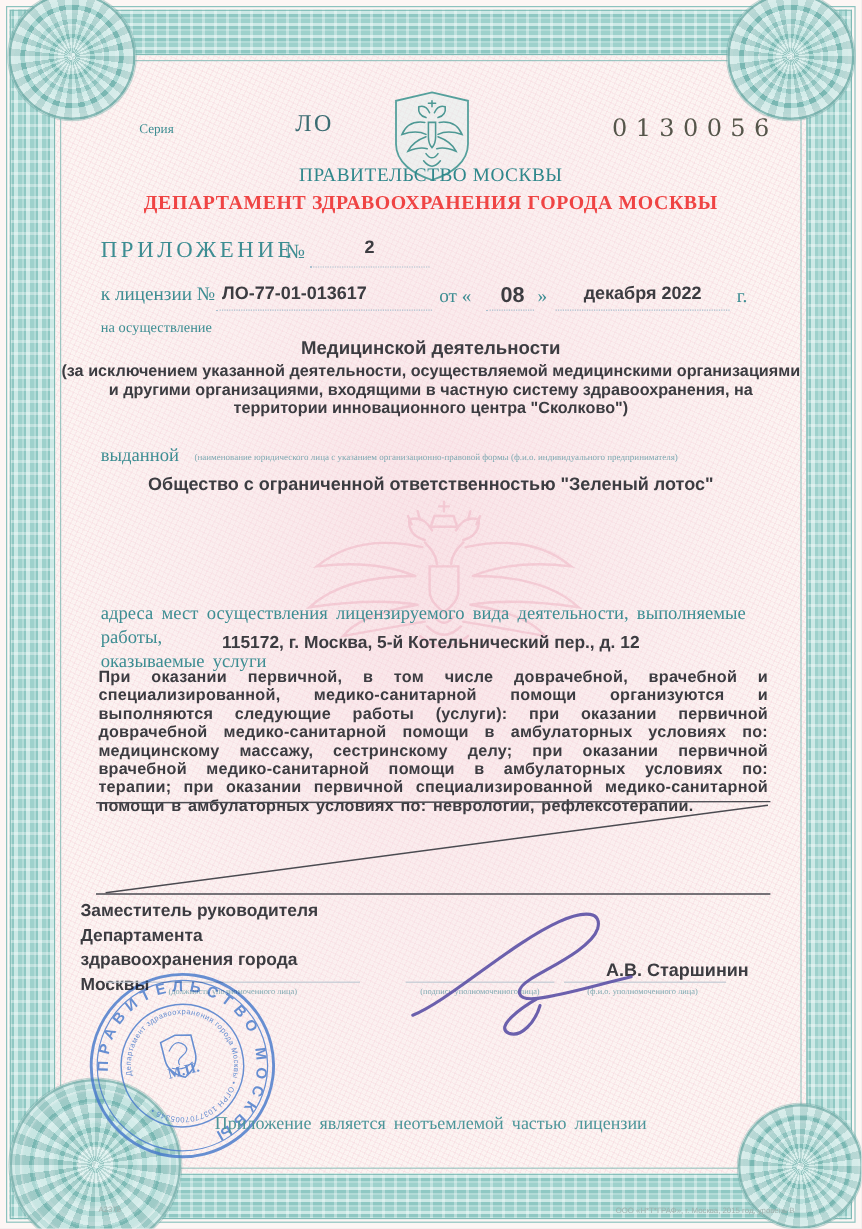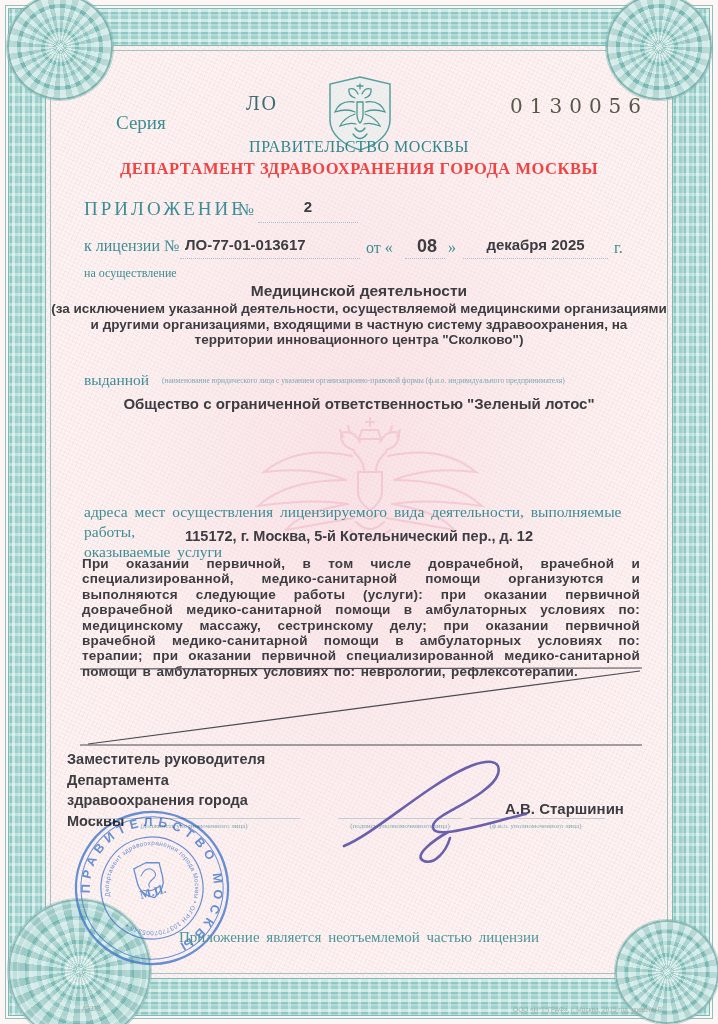--- a/index.html
+++ b/index.html
@@ -69,21 +69,21 @@
   <div class="band v right"></div>
   <div class="interior"></div>
   <div class="frame-inner"></div>
   <div class="rosette ros-tl"></div>
   <div class="rosette ros-tr"></div>
   <div class="rosette ros-bl"></div>
   <div class="rosette ros-br"></div>
 
   <div class="content">
 
-    <span class="abs teal" style="left:116px;top:112px;font-size:19px;">Серия</span>
+    <span class="abs teal" style="left:116px;top:102px;font-size:11px;">Серия</span>
     <span class="abs" style="left:246px;top:92px;font-size:20px;letter-spacing:2px;color:#3b6c72;font-family:'Liberation Serif',serif;">ЛО</span>
 
     <svg class="abs" style="left:324px;top:74px;" width="72" height="80" viewBox="0 0 72 80">
       <path d="M36,3 L66,10 V46 C66,61 52,71 36,76 C20,71 6,61 6,46 V10 Z" fill="rgba(222,240,238,.45)" stroke="#55a09c" stroke-width="1.5"></path>
       <g fill="none" stroke="#4d9894" stroke-width="1.3" stroke-linecap="round">
         <path d="M36,10 v5 M33,12 h6"></path>
         <path d="M31,24 q-7,-2 -6,-9 q6,-2 9,5 M41,24 q7,-2 6,-9 q-6,-2 -9,5"></path>
         <path d="M30,28 Q16,26 11,38 Q23,34 31,38 M42,28 Q56,26 61,38 Q49,34 41,38"></path>
         <path d="M31,40 Q20,44 16,52 Q26,48 32,50 M41,40 Q52,44 56,52 Q46,48 40,50"></path>
         <path d="M33,28 h6 v12 q0,6 -3,9 q-3,-3 -3,-9 z"></path>
@@ -101,21 +101,21 @@
     <div class="abs ink" style="left:258px;top:198px;width:100px;text-align:center;font-size:15px;">2</div>
     <div class="abs dotline" style="left:258px;top:222px;width:100px;"></div>
 
     <span class="abs teal" style="left:84px;top:237px;font-size:16px;">к лицензии №</span>
     <div class="abs ink" style="left:185px;top:236px;width:175px;font-size:15px;">ЛО-77-01-013617</div>
     <div class="abs dotline" style="left:180px;top:258px;width:180px;"></div>
     <span class="abs teal" style="left:366px;top:239px;font-size:16px;">от «</span>
     <div class="abs ink" style="left:405px;top:236px;width:44px;text-align:center;font-size:18px;">08</div>
     <div class="abs dotline" style="left:405px;top:258px;width:40px;"></div>
     <span class="abs teal" style="left:448px;top:239px;font-size:16px;">»</span>
-    <div class="abs ink" style="left:463px;top:236px;width:145px;text-align:center;font-size:15px;">декабря 2025</div>
+    <div class="abs ink" style="left:463px;top:236px;width:145px;text-align:center;font-size:15px;">декабря 2022</div>
     <div class="abs dotline" style="left:463px;top:258px;width:145px;"></div>
     <span class="abs teal" style="left:614px;top:239px;font-size:16px;">г.</span>
 
     <span class="abs teal" style="left:84px;top:266px;font-size:12px;">на осуществление</span>
     <div class="abs center ink prewrap" style="top:301px;font-size:13.5px;line-height:15.5px;">(за исключением указанной деятельности, осуществляемой медицинскими организациями
 и другими организациями, входящими в частную систему здравоохранения, на
 территории инновационного центра "Сколково")</div>
     <div class="abs center ink" style="top:282px;font-size:15.5px;">Медицинской деятельности</div>
 
     <span class="abs teal" style="left:84px;top:371px;font-size:15.5px;">выданной</span>

